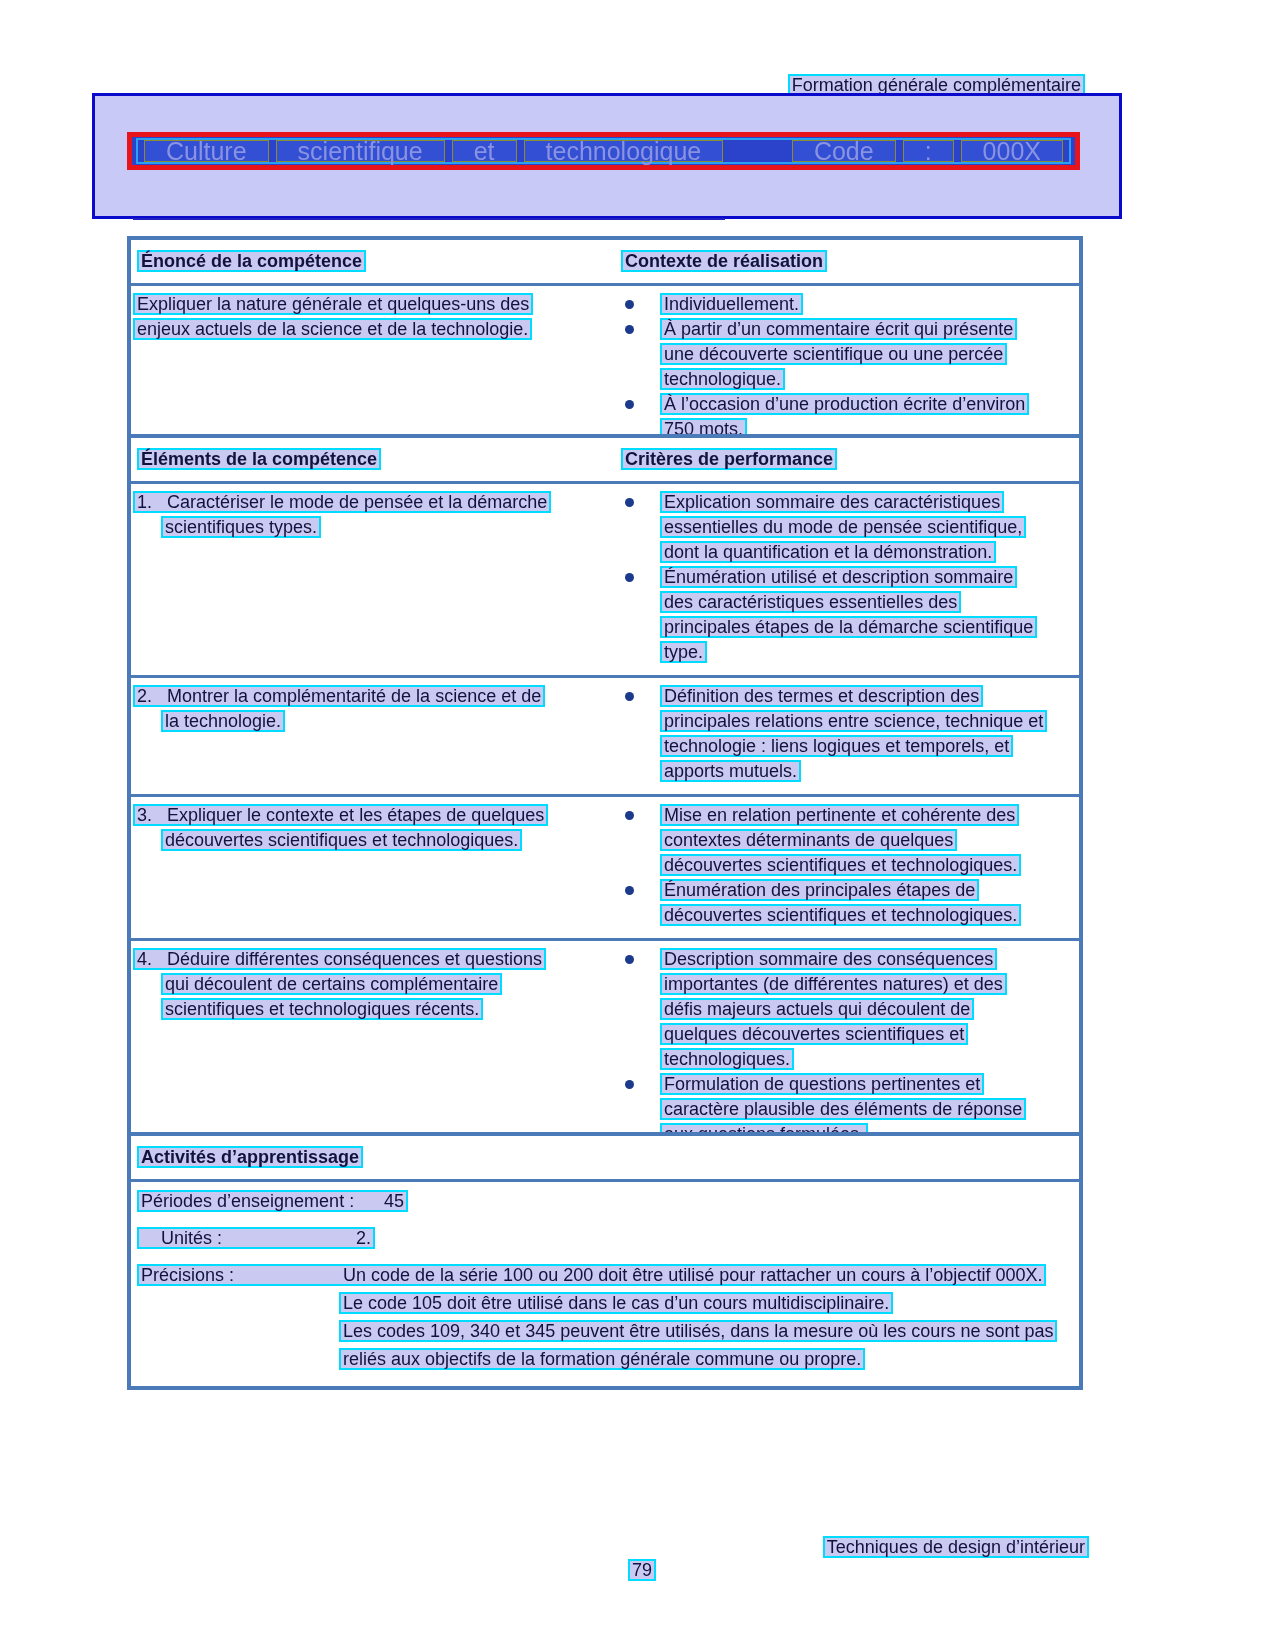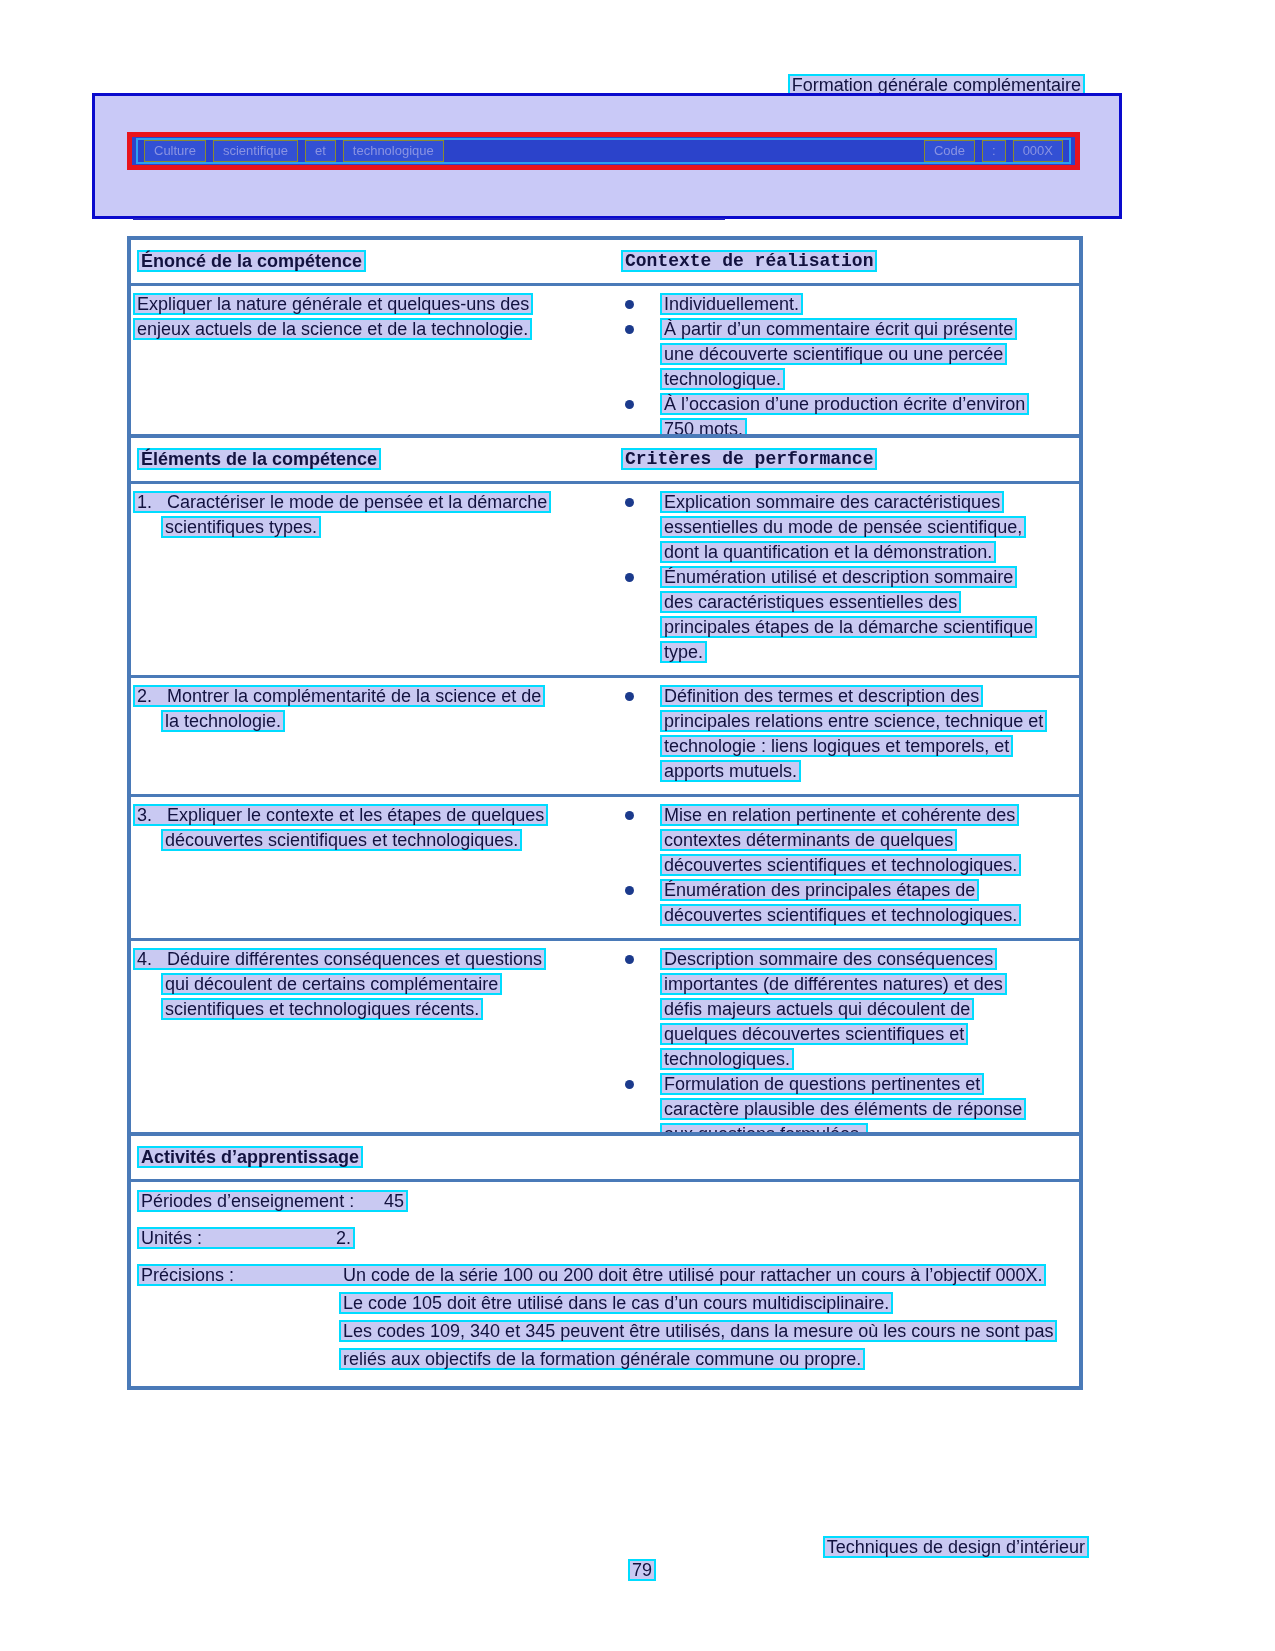--- a/index.html
+++ b/index.html
@@ -18,43 +18,43 @@
   .top-label{position:absolute;top:74px;right:190px;}
   
   .banner{position:absolute;left:92px;top:93px;width:1024px;height:120px;
           background:var(--panel);border:3px solid var(--panel-border);}
   .title-bar{position:absolute;left:32px;top:36px;width:943px;height:28px;
              background:var(--bar);border:5px solid var(--red);display:flex;align-items:stretch;}
   .title-line{flex:1;margin:1px 4px;border:2px solid var(--linebox);display:flex;
               justify-content:space-between;align-items:center;padding:0 6px;}
   .wgroup{display:flex;gap:7px;align-items:center;}
   .wbox{border:1px solid var(--wordbox);background:var(--wordfill);color:var(--bartext);
-        font-size:13px;line-height:20px;padding:0 9px;white-space:pre;}
+        font-size:25px;line-height:20px;padding:0 21px;white-space:pre;}
   .obj-row{position:absolute;left:45px;top:99px;width:569px;display:flex;justify-content:space-between;
            background:var(--objfill);border:2px solid var(--hlborder);padding:0 5px;
            font-size:19px;line-height:19px;font-weight:bold;font-style:italic;color:var(--objtext);margin-top:48px;}
   .obj-underline{position:absolute;left:38px;top:122px;width:592px;height:0;
                  border-top:2px solid var(--underline);}
   
   .tbl{position:absolute;left:127px;width:948px;border:4px solid var(--tborder);background:#fff;}
   .t1{top:236px;} .t2{top:434px;} .t3{top:1132px;}
   .thead{display:flex;padding:10px 0 8px;border-bottom:3px solid var(--tborder);}
-  .hcl{width:478px;padding-left:6px;} .hcr{flex:1;padding-left:6px;font-family:Liberation Mono, monospace;}
+  .hcl{width:478px;padding-left:6px;} .hcr{flex:1;padding-left:6px;}
   .trow{display:flex;padding:7px 0 9px;border-bottom:3px solid var(--tborder);}
   .trow:last-child{border-bottom:none;}
   .cell-l{width:478px;padding-left:2px;} .cell-r{flex:1;}
   .cont{margin-left:28px;}
   .bitem{display:flex;align-items:flex-start;}
   .bdot{flex:none;width:9px;height:9px;border-radius:50%;background:var(--bullet);margin:7px 26px 0 14px;}
   
   .abody{padding:8px 0 10px 6px;}
   .a-simple .hl{margin-bottom:15px;}
   .a-press .hl{margin-bottom:6px;}
   .plabel{display:inline-block;}
-  .pl-1{width:243px;} .pl-2{width:195px;} .pl-3{width:202px;}
+  .pl-1{width:243px;} .pl-2{width:195px;margin-left:20px;} .pl-3{width:202px;}
   .cont2{margin-left:202px;text-align:center;}
   
   .footer-program{position:absolute;top:1536px;right:186px;}
   .page-num{position:absolute;top:1559px;left:628px;}
 </style>
 </head>
 <body>
 
 <div class="page">
 

